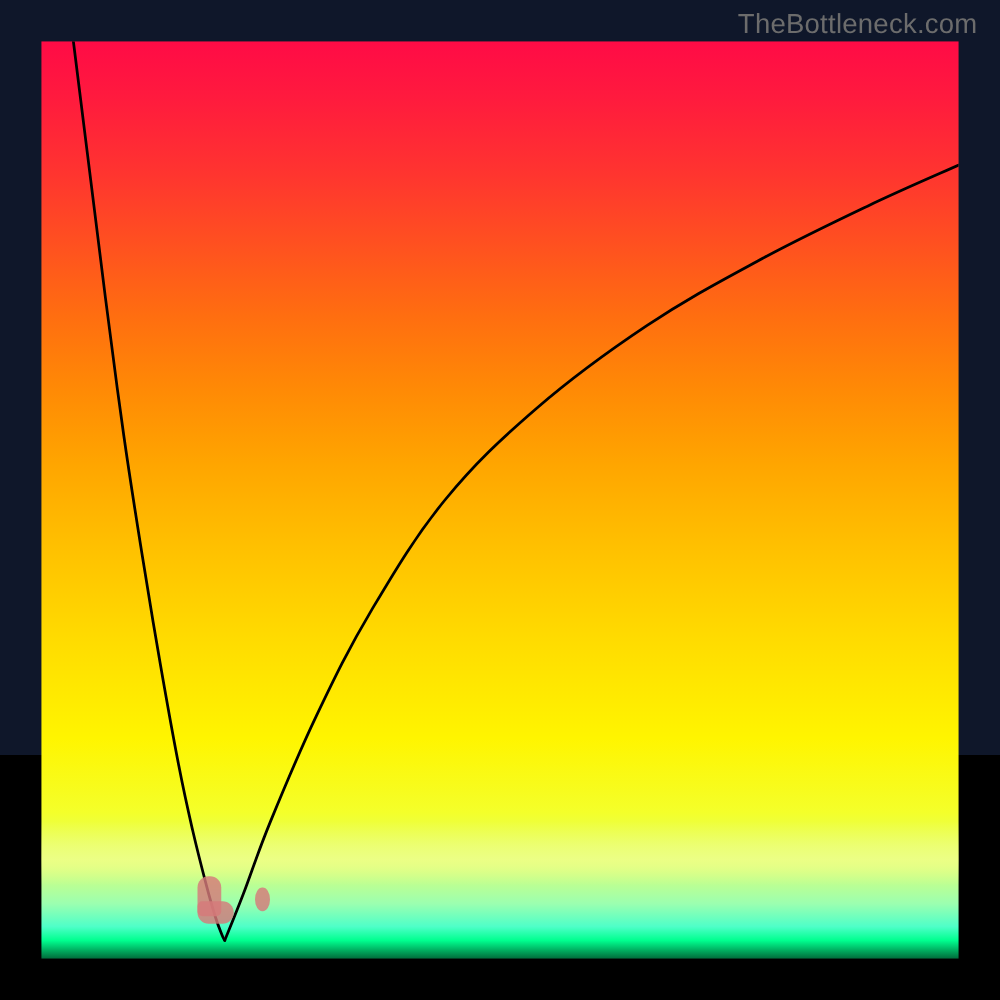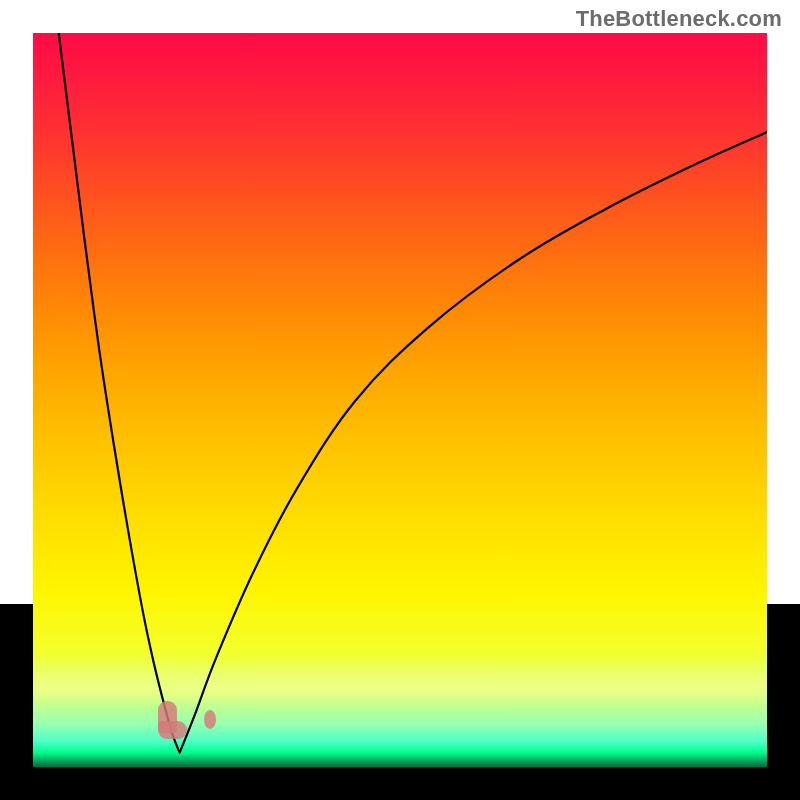--- a/index.html
+++ b/index.html
@@ -9,22 +9,21 @@
     height: 800px;
     background: #000;
     overflow: hidden;
   }
   .frame {
     position: absolute;
     left: 0;
     top: 0;
     width: 800px;
     height: 604px;
-    background: #ffffff;
-    font-weight: bold;
+    background: #0f172a;
   }
   .plot {
     position: absolute;
     left: 33px;
     top: 33px;
     width: 734px;
     height: 734px;
     overflow: hidden;
   }
   .gradient {

